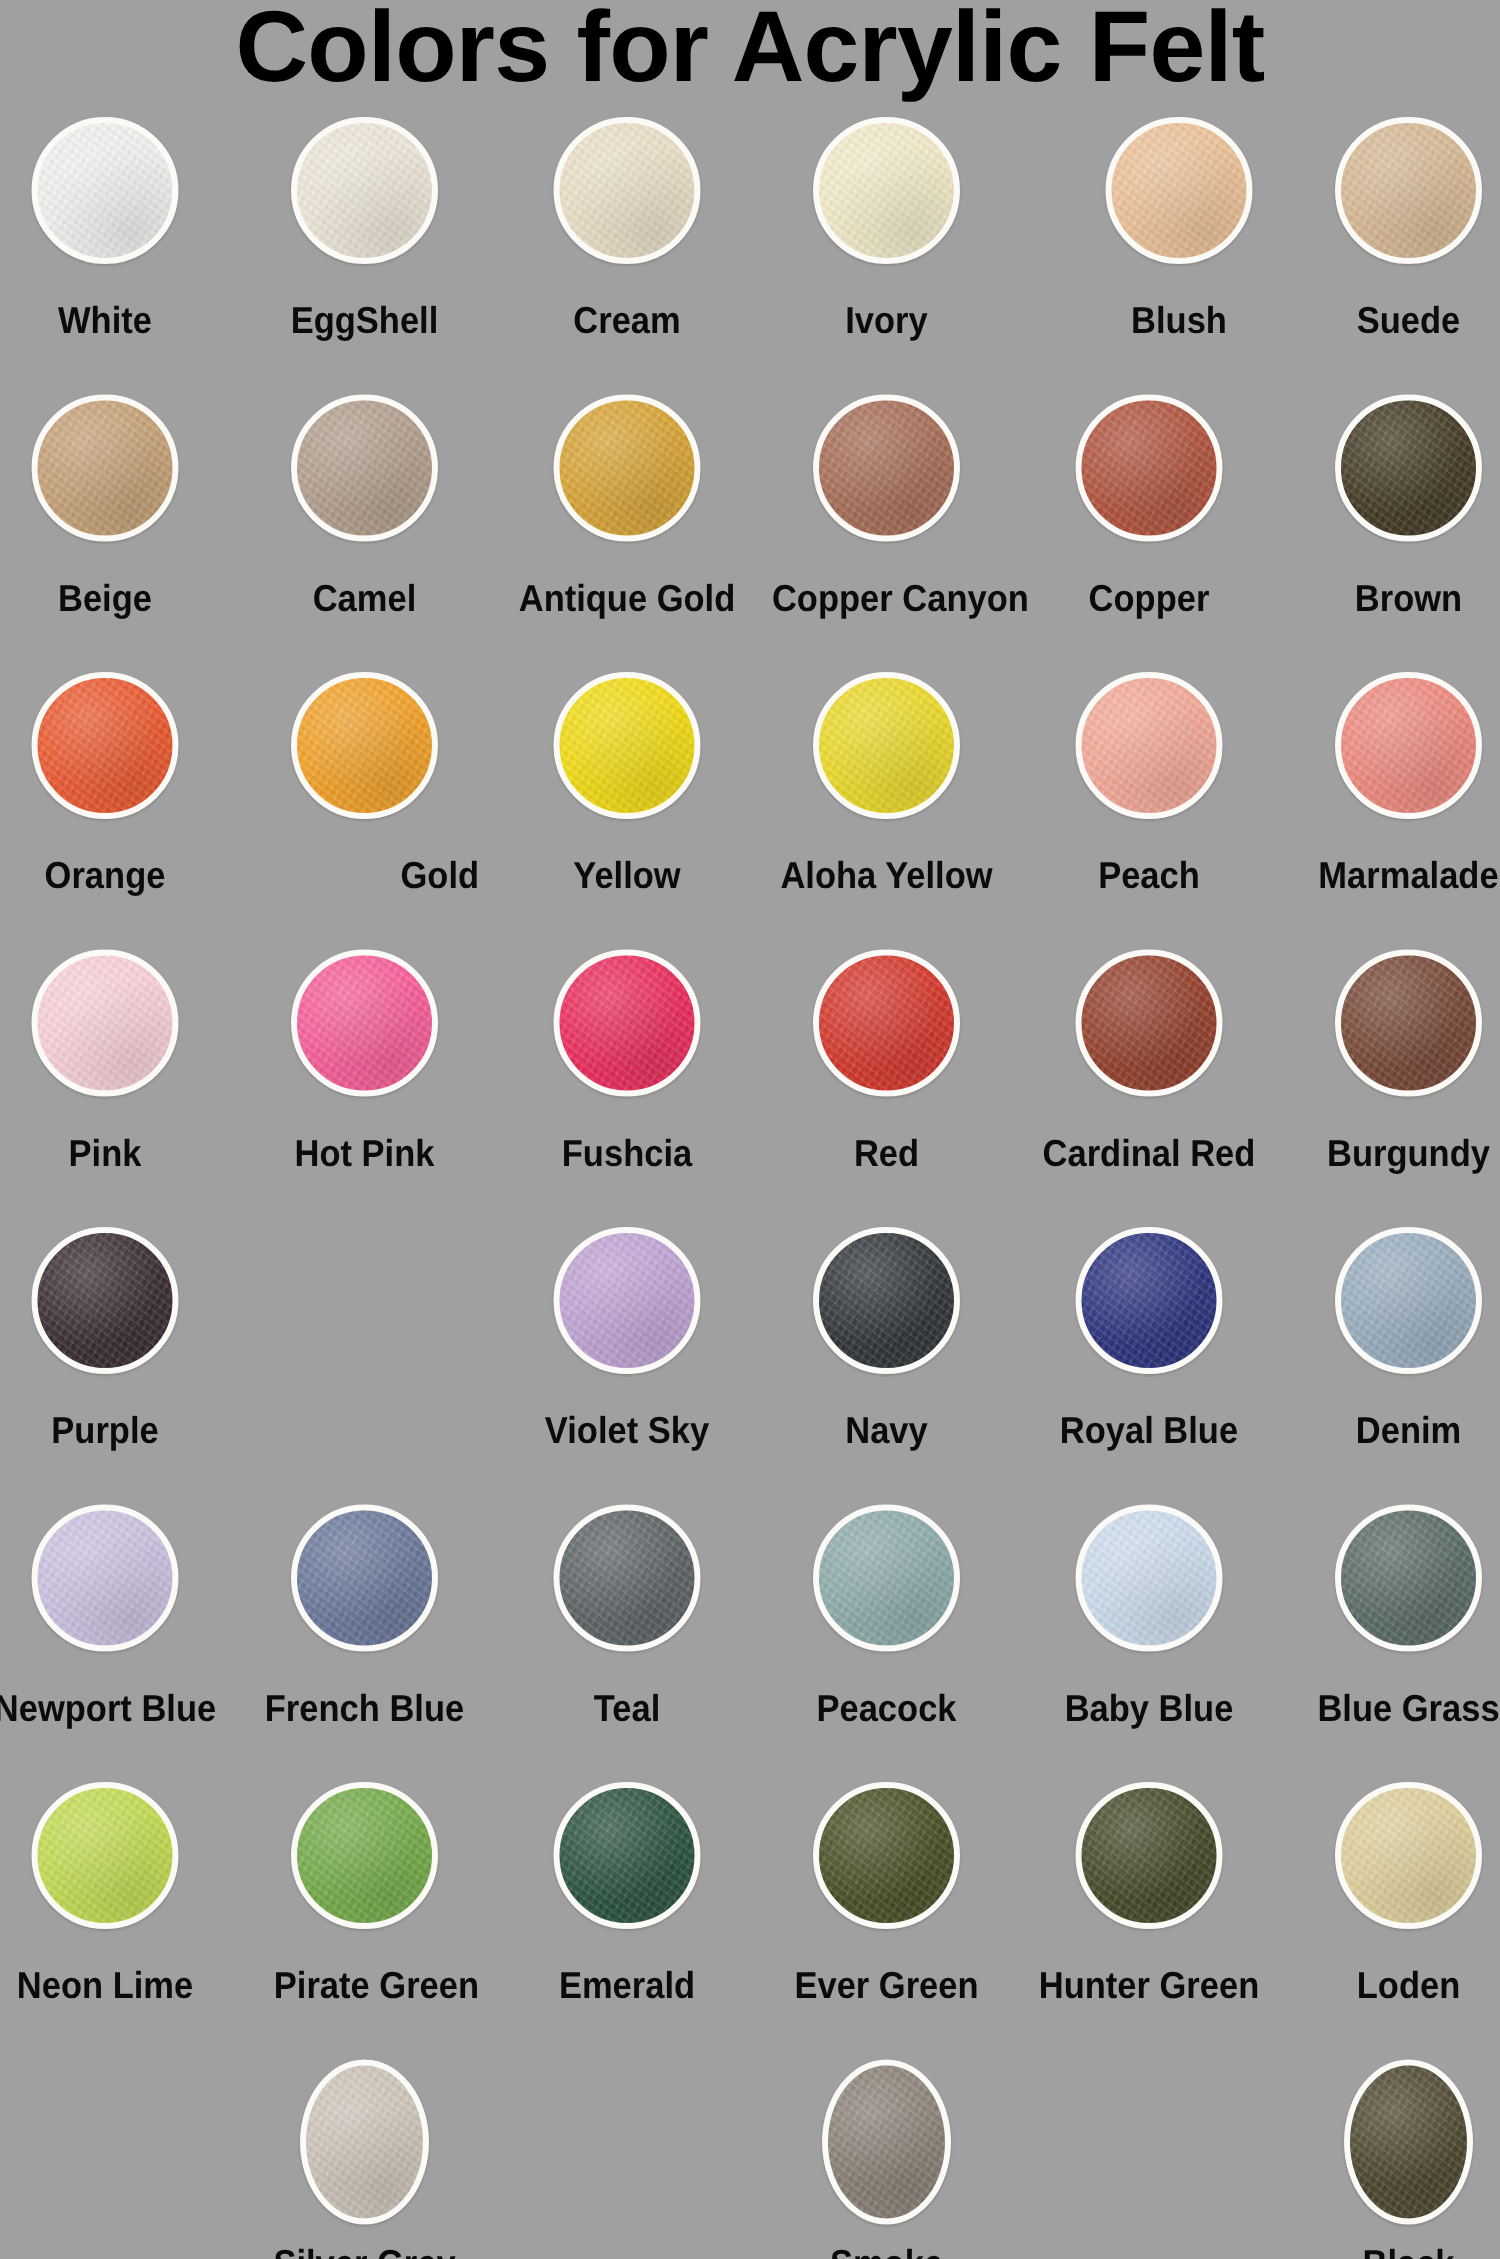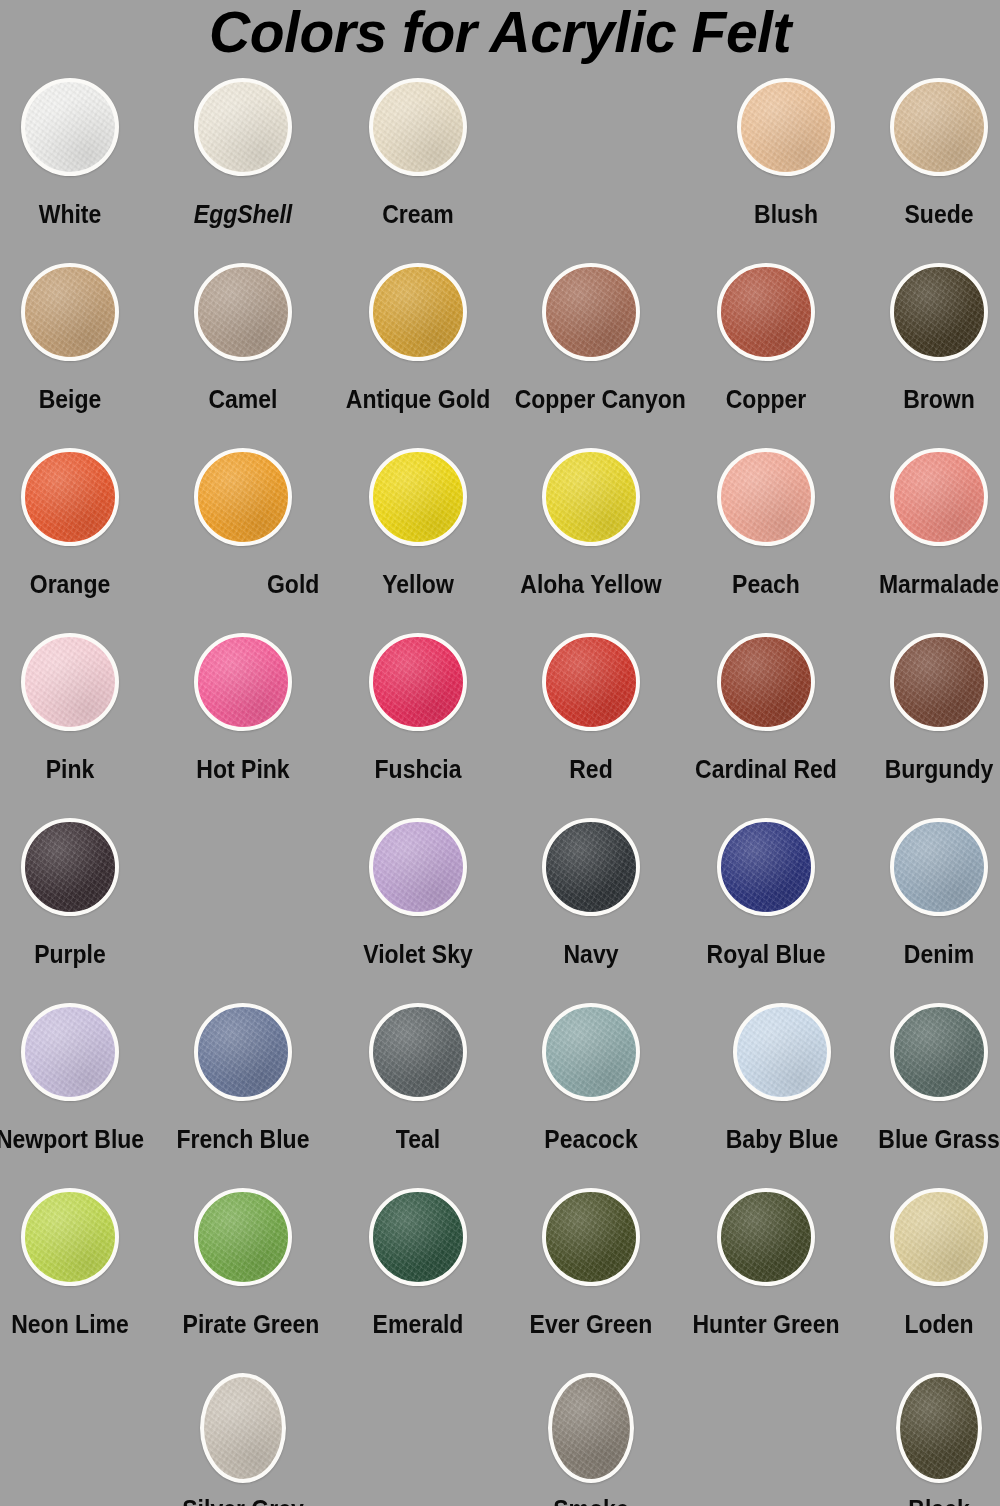--- a/index.html
+++ b/index.html
@@ -22,26 +22,25 @@
     background: #a0a0a0;
   }
   .title {
     position: absolute;
     top: 0px;
     left: 0;
     width: 1000px;
     text-align: center;
     font-family: "Liberation Sans", sans-serif;
     font-weight: bold;
-    font-size: 57px;
+    font-size: 67px;
     line-height: 64px;
     letter-spacing: -0.5px;
     color: #000000;
     white-space: nowrap;
-    font-style: italic;
   }
   .grid {
     position: absolute;
     top: 78px;
     left: 0;
     width: 1000px;
   }
   .row {
     position: relative;
     height: 185px;
@@ -115,38 +114,47 @@
       <div class="row">
         <div class="cell" style="left: 70px;">
           <div class="swatch-wrap">
             <div class="swatch" style="background: rgb(242, 242, 240); border-color: rgb(251, 250, 247);">
               <div class="fiber"></div>
               <div class="sheen"></div>
             </div>
           </div>
           <div class="label">White</div>
         </div>
-        <div class="cell" style="left: 243px; font-style: italic;">
+        <div class="cell" style="left: 243px;">
           <div class="swatch-wrap">
             <div class="swatch" style="background: rgb(238, 232, 218); border-color: rgb(251, 250, 247);">
               <div class="fiber"></div>
               <div class="sheen"></div>
             </div>
           </div>
           <div class="label">EggShell</div>
         </div>
         <div class="cell" style="left: 418px;">
           <div class="swatch-wrap">
             <div class="swatch" style="background: rgb(236, 225, 201); border-color: rgb(251, 250, 247);">
               <div class="fiber"></div>
               <div class="sheen"></div>
             </div>
           </div>
           <div class="label">Cream</div>
         </div>
+        <div class="cell" style="left: 591px;">
+          <div class="swatch-wrap">
+            <div class="swatch" style="background: rgb(244, 236, 203); border-color: rgb(251, 250, 247);">
+              <div class="fiber"></div>
+              <div class="sheen"></div>
+            </div>
+          </div>
+          <div class="label">Ivory</div>
+        </div>
         <div class="cell" style="left: 786px;">
           <div class="swatch-wrap">
             <div class="swatch" style="background: rgb(238, 195, 154); border-color: rgb(251, 250, 247);">
               <div class="fiber"></div>
               <div class="sheen"></div>
             </div>
           </div>
           <div class="label">Blush</div>
         </div>
         <div class="cell" style="left: 939px;">
@@ -404,21 +412,21 @@
         </div>
         <div class="cell" style="left: 591px;">
           <div class="swatch-wrap">
             <div class="swatch" style="background: rgb(144, 173, 173); border-color: rgb(251, 250, 247);">
               <div class="fiber"></div>
               <div class="sheen"></div>
             </div>
           </div>
           <div class="label">Peacock</div>
         </div>
-        <div class="cell" style="left: 782px;">
+        <div class="cell" style="left: 766px;">
           <div class="swatch-wrap">
             <div class="swatch" style="background: rgb(206, 222, 238); border-color: rgb(251, 250, 247);">
               <div class="fiber"></div>
               <div class="sheen"></div>
             </div>
           </div>
           <div class="label">Baby Blue</div>
         </div>
         <div class="cell" style="left: 939px;">
           <div class="swatch-wrap">

